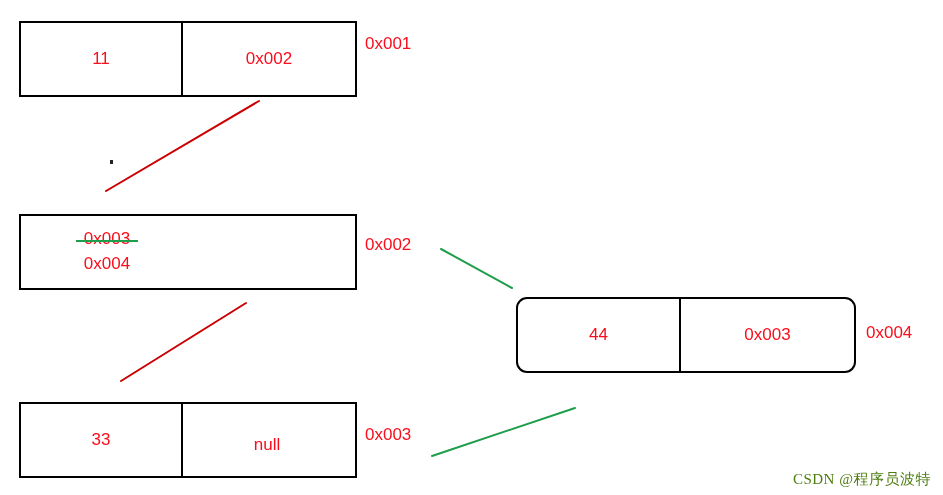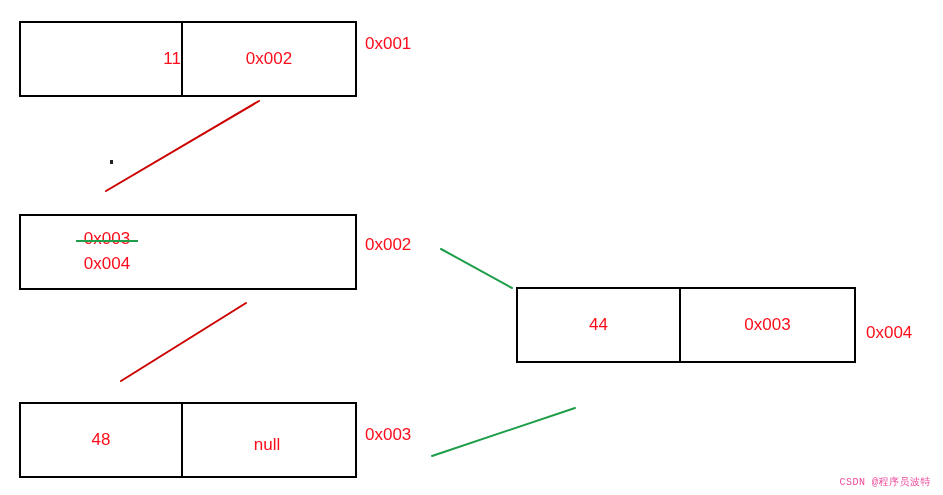--- a/index.html
+++ b/index.html
@@ -80,71 +80,71 @@
     position: absolute;
     width: 3px;
     height: 4px;
     background: #222222;
   }
   
   .watermark {
     position: absolute;
     right: 12px;
     bottom: 6px;
-    color: #ec4899;
-    font-size: 10px;
-    font-family: Liberation Mono, monospace;
+    color: #4d7c0f;
+    font-size: 15px;
+    font-family: Liberation Serif, serif;
     letter-spacing: 0.5px;
     white-space: nowrap;
     user-select: none;
   }
 </style>
 </head>
 <body>
 
 <div id="canvas">
 
   <svg class="lines" viewBox="0 0 943 495" xmlns="http://www.w3.org/2000/svg">
     <line id="line-0" stroke-width="2" stroke-linecap="round" x1="106" y1="191" x2="259" y2="101" stroke="#cc0000"></line>
     <line id="line-1" stroke-width="2" stroke-linecap="round" x1="121" y1="381" x2="246" y2="303" stroke="#cc0000"></line>
     <line id="line-2" stroke-width="2" stroke-linecap="round" x1="441" y1="249" x2="512" y2="288" stroke="#1e9e4a"></line>
     <line id="line-3" stroke-width="2" stroke-linecap="round" x1="432" y1="456" x2="575" y2="408" stroke="#1e9e4a"></line>
   </svg>
 
   <div class="ink-dot" style="left:110px; top:160px;"></div>
 
   <div class="node" id="node-box-1" style="left:19px; top:21px; width:338px; height:76px;">
-    <div class="node-cell data-cell" style="width:162px;align-items:flex-end;">
+    <div class="node-cell data-cell" style="width:162px;">
       <span>11</span>
     </div>
     <div class="node-cell" style="width:172px;">
       <span>0x002</span>
     </div>
   </div>
   <div class="addr-label" style="left:365px; top:34px;">0x001</div>
 
   <div class="node" id="node-box-2" style="left:19px; top:214px; width:338px; height:76px;">
     <div class="node-cell" style="width:172px;">
       <span class="strike">0x003</span>
       <span>0x004</span>
     </div>
   </div>
   <div class="addr-label" style="left:365px; top:235px;">0x002</div>
 
   <div class="node" id="node-box-3" style="left:19px; top:402px; width:338px; height:76px;">
     <div class="node-cell data-cell" style="width:162px;">
-      <span>48</span>
+      <span>33</span>
     </div>
     <div class="node-cell" style="width:168px;margin-top:10px;">
       <span>null</span>
     </div>
   </div>
   <div class="addr-label" style="left:365px; top:425px;">0x003</div>
 
-  <div class="node" id="node-box-4" style="left:516px; top:287px; width:340px; height:76px;">
+  <div class="node" id="node-box-4" style="left:516px; top:297px; width:340px; height:76px;border-radius:11px;">
     <div class="node-cell data-cell" style="width:163px;">
       <span>44</span>
     </div>
     <div class="node-cell" style="width:173px;">
       <span>0x003</span>
     </div>
   </div>
   <div class="addr-label" style="left:866px; top:323px;">0x004</div>
 
   <div class="watermark">CSDN @程序员波特</div>

